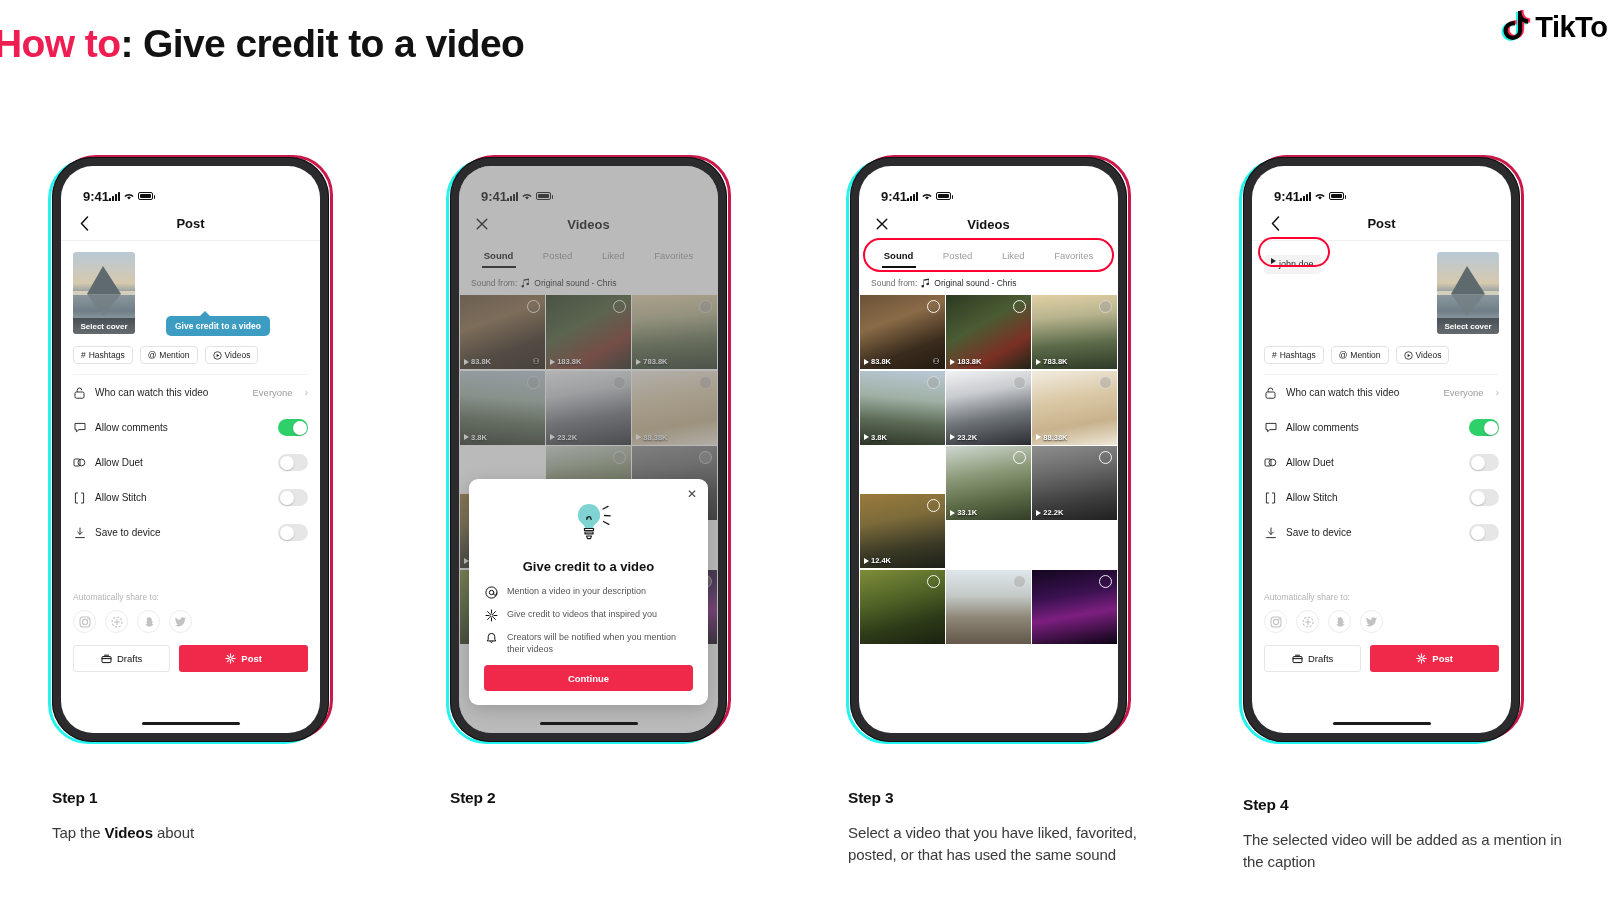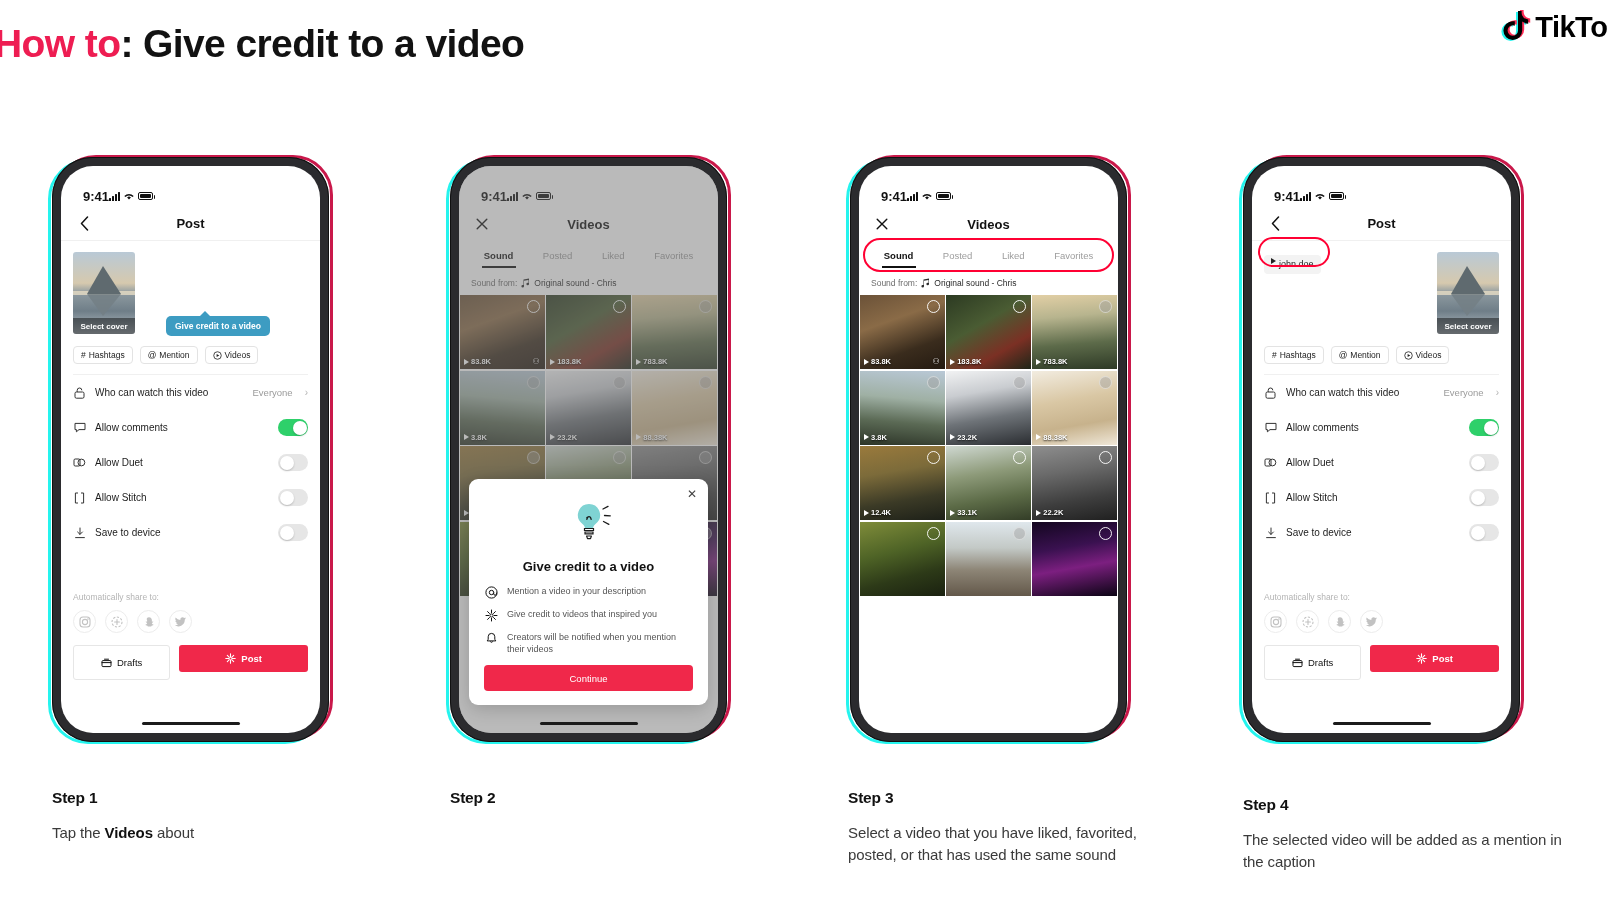--- a/index.html
+++ b/index.html
@@ -157,21 +157,21 @@
   .share-label{ font-size:8.5px; color:#b4b4b4; margin-bottom:8px; }
   .share-icons{ display:flex; gap:9px; }
   .share-icons .sico{
     width:23px; height:23px; border-radius:50%; border:1px solid #ececec;
     display:flex; align-items:center; justify-content:center; color:#c2c2c2;
     cursor:pointer;
   }
 
   .actions{ display:flex; gap:9px; padding:12px 12px 0 12px; }
   .btn-drafts{
-    flex:1; height:35px; border:1px solid #e6e6e6; border-radius:3px;
+    flex:1; height:27px; border:1px solid #e6e6e6; border-radius:3px;
     display:flex; align-items:center; justify-content:center; gap:5px;
     font-size:9.5px; color:#111; background:#fff; cursor:pointer;
   }
   .btn-post{
     flex:1.35; height:27px; background:#F0284A; border-radius:3px;
     display:flex; align-items:center; justify-content:center; gap:5px;
     font-size:9.5px; color:#fff; font-weight:bold; cursor:pointer;
   }
   .home-ind{
     position:absolute; left:50%; bottom:8px; transform:translateX(-50%);
@@ -230,21 +230,21 @@
   }
   .play-tri{ width:0;height:0;border-left:5px solid #fff;border-top:3.2px solid transparent;border-bottom:3.2px solid transparent; }
 
   
   .th1{background:linear-gradient(160deg,#6b5238 0%,#8a6b47 35%,#3a2c1d 70%,#241a11 100%);}
   .th2{background:linear-gradient(150deg,#2c3a22 0%,#4a5c33 40%,#7b3024 72%,#1e2618 100%);}
   .th3{background:linear-gradient(175deg,#e2cfa5 0%,#b7b48e 30%,#5d6b4a 65%,#2e3a26 100%);}
   .th4{background:linear-gradient(185deg,#b9c8d6 0%,#9fb0a4 38%,#5b6a55 68%,#2d3528 100%);}
   .th5{background:linear-gradient(170deg,#f1f2f3 0%,#c9ccd0 30%,#6e7378 62%,#2a2d31 100%);}
   .th6{background:linear-gradient(170deg,#f2ece0 0%,#d9c7a4 40%,#c7b28c 70%,#efe7d8 100%);}
-  .th7{background:linear-gradient(170deg,#9a7a3c 0%,#7c6b3a 35%,#3b3a26 70%,#1d2018 100%);}
+  .th7{background:linear-gradient(170deg,#9a7a3c 0%,#7c6b3a 35%,#3b3a26 70%,#1d2018 100%);margin-top:48px;}
   .th8{background:linear-gradient(170deg,#cfd8d1 0%,#8d9a79 38%,#5b6a46 70%,#333d27 100%);}
   .th9{background:linear-gradient(170deg,#8e8e8e 0%,#6a6a6a 35%,#3e3e3e 70%,#202020 100%);}
   .th10{background:linear-gradient(165deg,#7f8c3a 0%,#4e6326 40%,#2d3a18 70%,#1a2110 100%);}
   .th11{background:linear-gradient(180deg,#dfe7ec 0%,#c3c9c6 35%,#8d8576 65%,#63584a 100%);}
   .th12{background:linear-gradient(170deg,#13061f 0%,#3a1150 35%,#7c1f80 60%,#0b0414 100%);}
 
   
   .modal{
     position:absolute; left:10px; right:10px; bottom:28px; z-index:60;
     background:#fff; border-radius:9px; padding:14px 15px 14px 15px;
@@ -254,21 +254,21 @@
     position:absolute; right:11px; top:9px; font-size:12px; color:#444; cursor:pointer; line-height:1;
   }
   .bulb-wrap{ display:flex; justify-content:center; margin:5px 0 9px 0; position:relative; }
   .m-title{ text-align:center; font-size:13px; font-weight:bold; color:#111; margin-bottom:11px; }
   .m-item{ display:flex; gap:9px; align-items:flex-start; margin-bottom:9px; }
   .m-item .mi-ico{ width:14px; flex:none; display:flex; justify-content:center; color:#111; padding-top:1px;}
   .m-item .mi-txt{ font-size:9px; color:#555; line-height:1.4; }
   .m-btn{
     margin-top:5px; height:26px; background:#F0284A; border-radius:4px;
     display:flex; align-items:center; justify-content:center;
-    color:#fff; font-size:9.5px; font-weight:normal; cursor:pointer;
+    color:#fff; font-size:9.5px; font-weight:bold; cursor:pointer;
   }
 
   
   .caption{ margin-top:42px; }
   .cap-step{ font-size:15.5px; font-weight:bold; color:#111; margin-bottom:15px; letter-spacing:-0.2px;}
   .cap-text{ font-size:15px; color:#3a3a3a; line-height:1.45; letter-spacing:-0.1px; }
   .cap-text b{ color:#111; font-weight:bold; }
   .col3 .caption{ margin-top:49px; }
 </style>
 </head>

